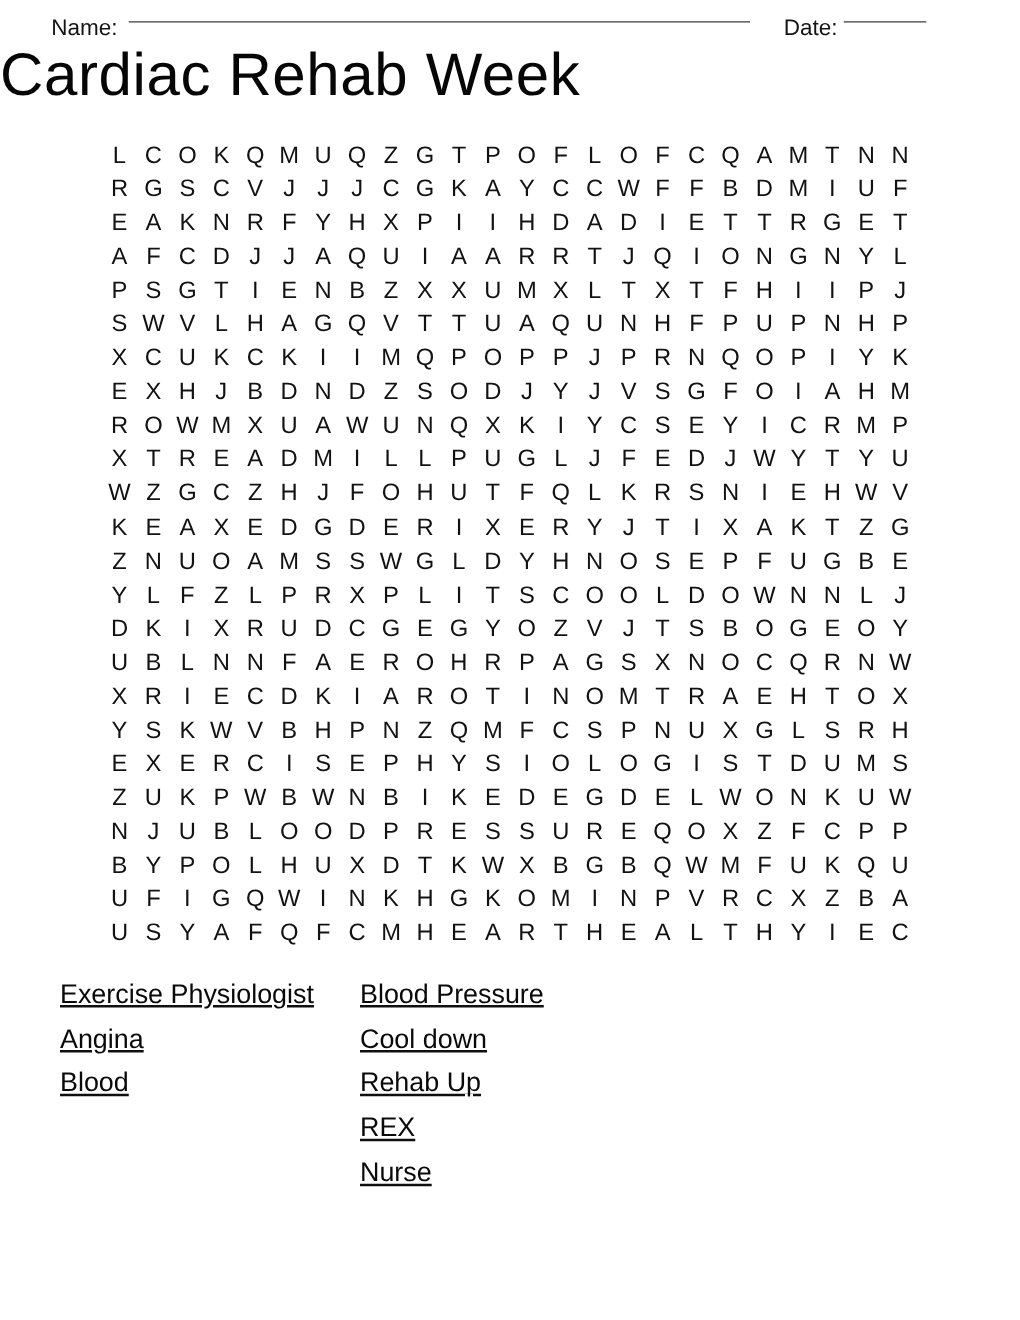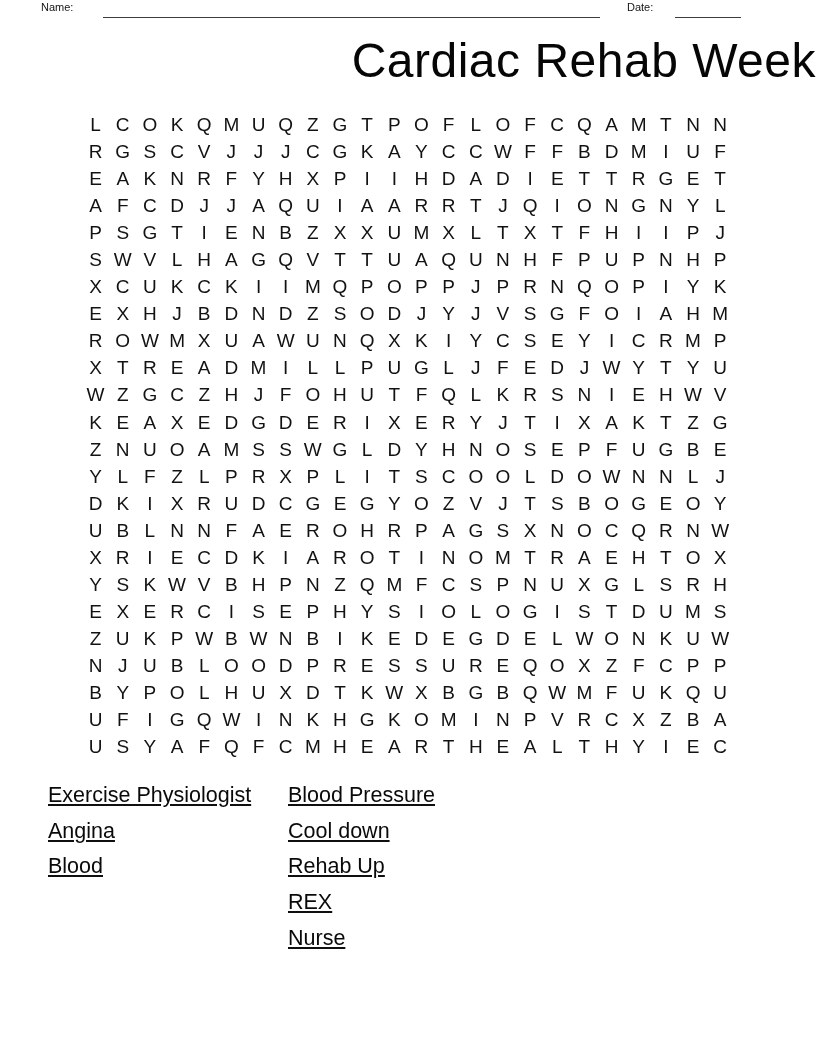--- a/index.html
+++ b/index.html
@@ -11,43 +11,43 @@
     width: 816px;
     height: 1056px;
     position: relative;
     font-family: "Liberation Sans", "DejaVu Sans", sans-serif;
     color: #0f0f0f;
     overflow: hidden;
   }
   
   .hdr-label {
     position: absolute;
-    top: 1px;
-    font-size: 11px;
+    top: 12px;
+    font-size: 18px;
     color: #141414;
   }
   .name-label { left: 41px; }
   .date-label { left: 627px; }
   .fill-line {
     position: absolute;
     top: 17px;
     border-bottom: 1.5px solid #3c3c3c;
     height: 0;
   }
   .name-line { left: 103px; width: 497px; }
   .date-line { left: 675px; width: 66px; }
 
   
   .title {
     position: absolute;
     top: 33px;
     left: 0;
     width: 816px;
     margin: 0;
-    text-align: right;
+    text-align: left;
     font-size: 48px;
     font-weight: normal;
     letter-spacing: 0.5px;
     color: #060606;
   }
 
   
   .grid {
     position: absolute;
     top: 111px;

